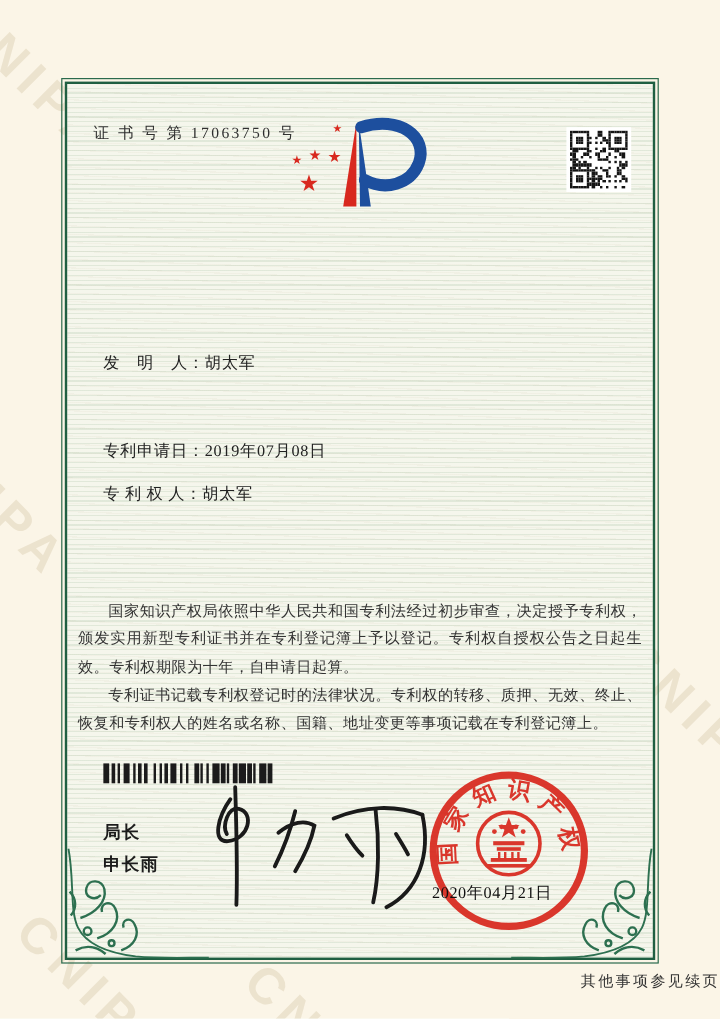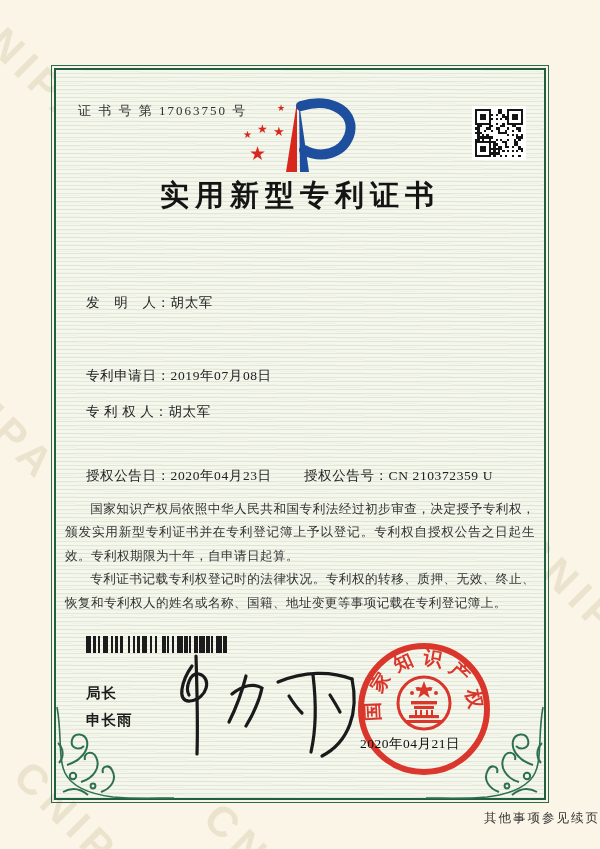--- a/index.html
+++ b/index.html
@@ -532,36 +532,29 @@
           <div style="background: rgb(21, 21, 21);"></div>
           <div></div>
           <div></div>
           <div style="background: rgb(21, 21, 21);"></div>
           <div></div>
           <div></div>
           <div style="background: rgb(21, 21, 21);"></div>
           <div></div>
         </div>
 
-      <div class="abs title">实用新型专利证书</div>
 
       <div class="abs row" style="top:224px;">
         <span class="lbl">发　明　人：</span><span class="val">胡太军</span>
       </div>
       <div class="abs row" style="top:297px;">
         <span class="lbl">专利申请日：</span><span class="val">2019年07月08日</span>
       </div>
       <div class="abs row" style="top:333px;">
         <span class="lbl">专 利 权 人：</span><span class="val">胡太军</span>
-      </div>
-      <div class="abs row" style="top:397px;">
-        <span class="lbl">授权公告日：</span><span class="val">2020年04月23日</span>
-        <span class="pair2">
-          <span class="lbl">授权公告号：</span><span class="val">CN 210372359 U</span>
-        </span>
       </div>
 
       <div class="abs legal">
         <p>国家知识产权局依照中华人民共和国专利法经过初步审查，决定授予专利权，颁发实用新型专利证书并在专利登记簿上予以登记。专利权自授权公告之日起生效。专利权期限为十年，自申请日起算。</p>
         <p>专利证书记载专利权登记时的法律状况。专利权的转移、质押、无效、终止、恢复和专利权人的姓名或名称、国籍、地址变更等事项记载在专利登记簿上。</p>
       </div>
 
       <div class="abs barcode">
           <span style="width: 5.1px; background: rgb(27, 27, 27);"></span>
           <span style="width: 1.7px; background: transparent;"></span>

